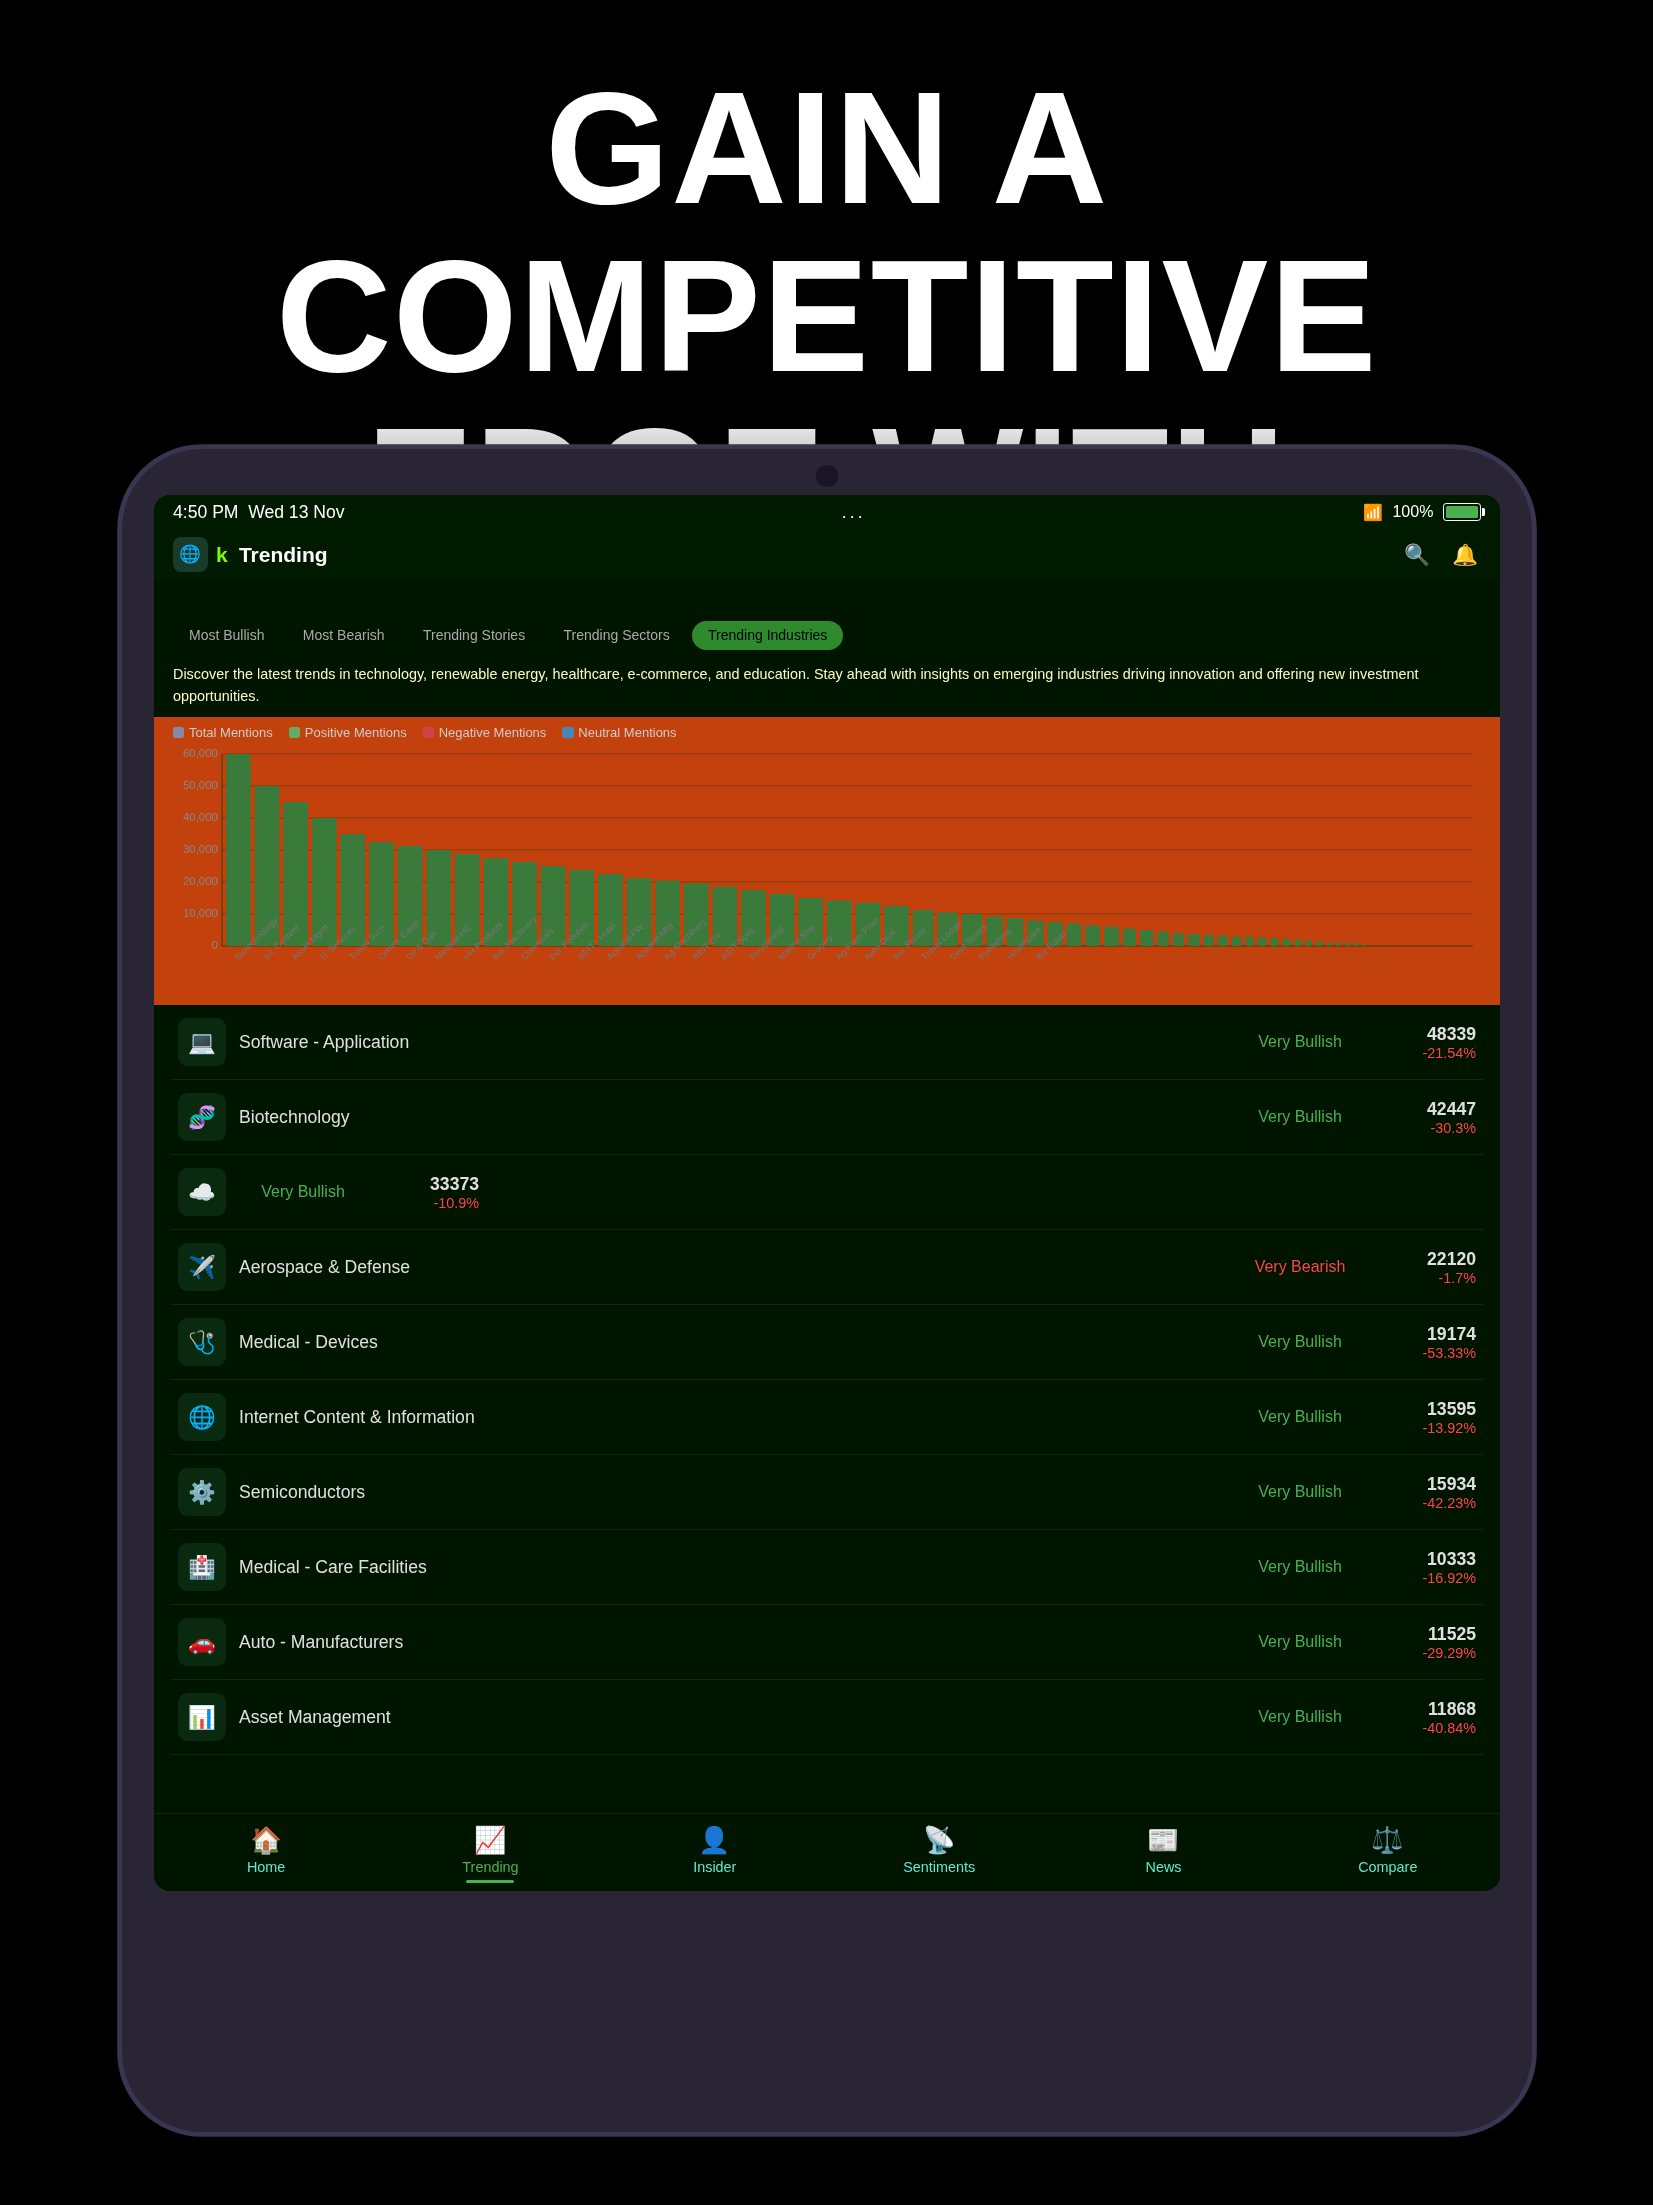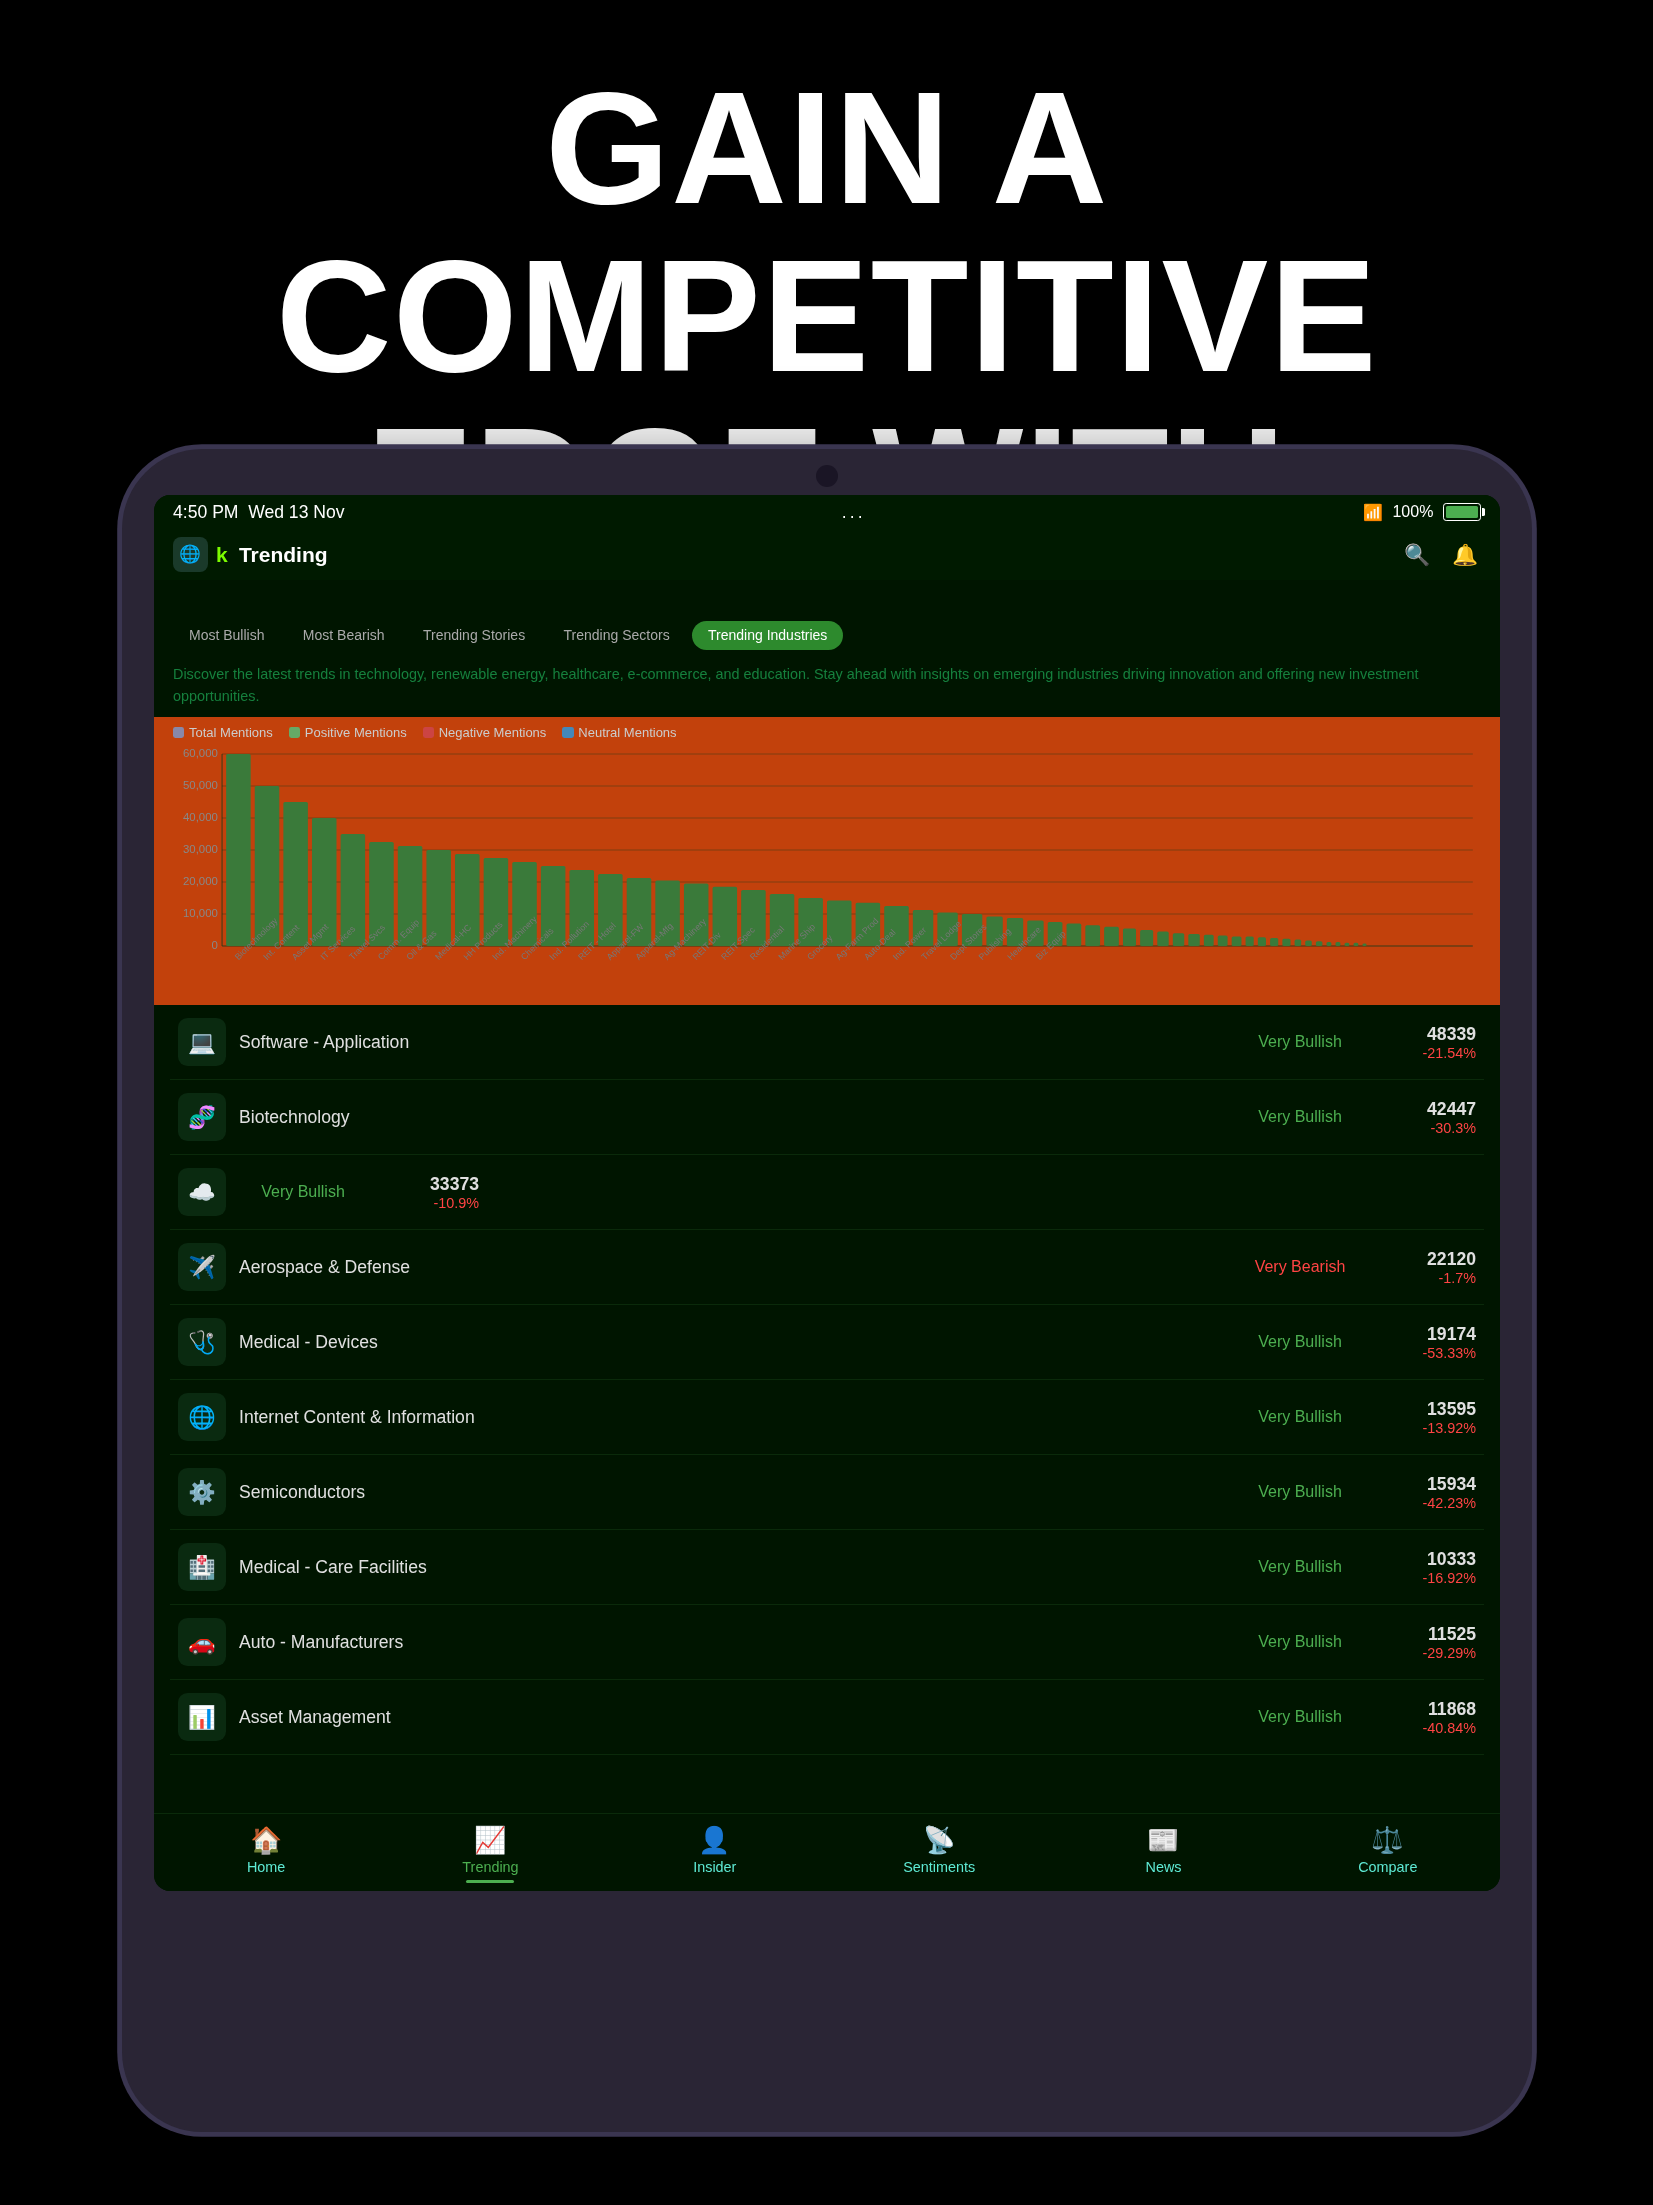--- a/index.html
+++ b/index.html
@@ -179,28 +179,28 @@
     .tab-item {
       padding: 6.4px 16px;
       font-size: 14px;
       color: #aaa;
       border-radius: 16px;
       cursor: pointer;
       margin-top: 36px;
     }
     .tab-item.active {
       background: #2d8a2d;
-      color: #ffffff;
+      color: #000000;
     }
 
     
     .desc-text {
       padding: 9.6px 19px;
       font-size: 14.4px;
-      color: #15803d;
+      color: #fef9c3;
       line-height: 1.5;
       flex-shrink: 0;
       background: #001500;
     }
 
     
     .chart-area {
       padding: 8px 19px 0;
       background: #c2410c;
       flex-shrink: 0;

